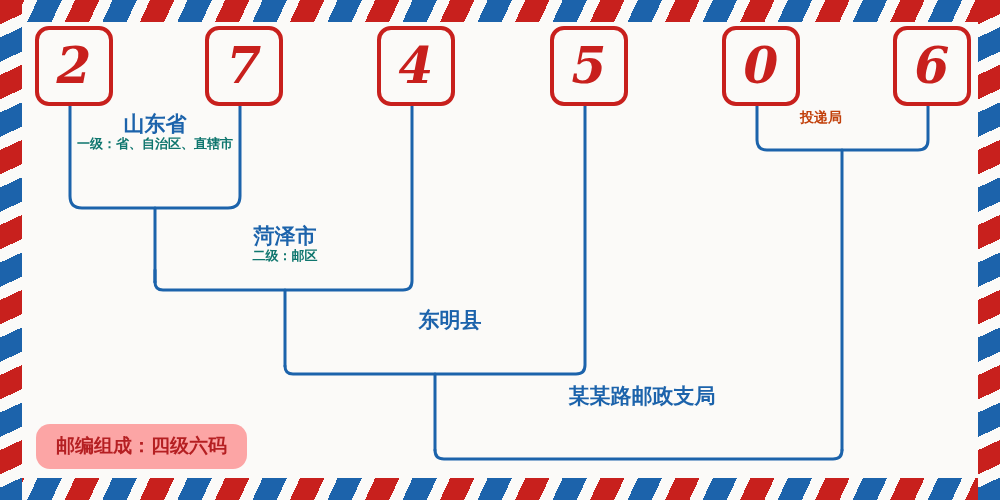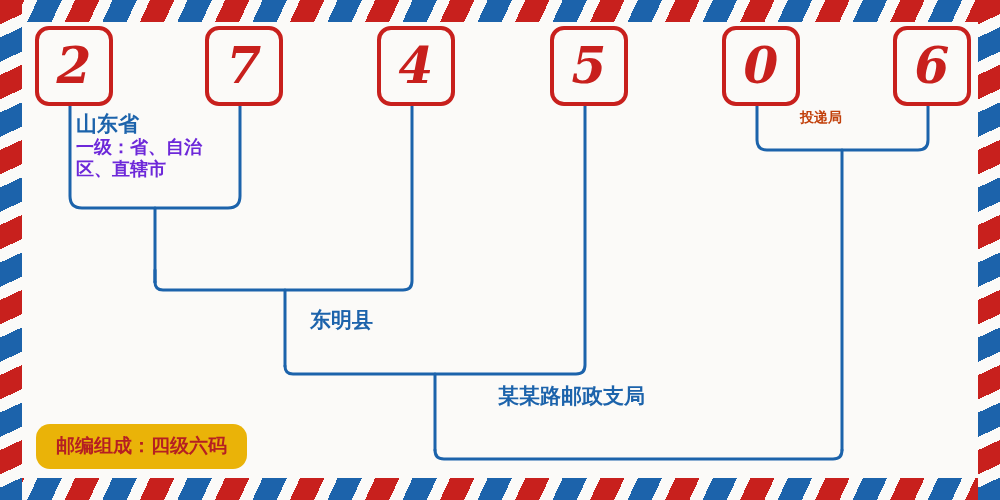--- a/index.html
+++ b/index.html
@@ -59,55 +59,55 @@
     color:#c8201d;
     font-family:"DejaVu Serif", serif;
     font-weight:700;
     font-size:50px;
     line-height:1;
     font-style:italic;
     letter-spacing:0;
   }
 
   
-  .node-label{position:absolute;z-index:11;}
+  .node-label{position:absolute;z-index:11;text-align:center;}
   .node-title{
     color:#1c63ab;
     font-family:"DejaVu Serif", serif;
     font-weight:700;
     font-size:21px;
     line-height:1.12;
     white-space:nowrap;
   }
   .node-sub{
-    color:#6d28d9;
+    color:#0f766e;
     font-family:"DejaVu Sans", sans-serif;
     font-weight:700;
-    font-size:18px;
+    font-size:13px;
     line-height:1.25;
   }
   .node-sub.wrap{white-space:normal;width:158px;}
   .node-sub.nowrap{white-space:nowrap;}
 
   
   .plain-title{
     position:absolute;z-index:11;
     color:#c2410c;
     font-family:"DejaVu Serif", serif;
     font-weight:700;
     font-size:14px;
     white-space:nowrap;
   }
 
   
   .badge{
     position:absolute;z-index:11;
     left:36px;top:424px;
     padding:9px 20px 10px 20px;
-    background:#eab308;
+    background:#fca5a5;
     border-radius:14px;
     color:#b51f22;
     font-family:"DejaVu Serif", serif;
     font-weight:700;
     font-size:19px;
     white-space:nowrap;
   }
 </style>
 </head>
 <body>
@@ -145,20 +145,24 @@
   <div class="digit-box" style="left:377px;top:26px;">4</div>
   <div class="digit-box" style="left:550px;top:26px;">5</div>
   <div class="digit-box" style="left:722px;top:26px;">0</div>
   <div class="digit-box" style="left:893px;top:26px;">6</div>
 
   <div class="node-label" style="left:76px;top:112px;width:158px;">
     <div class="node-title">山东省</div>
     <div class="node-sub wrap">一级：省、自治区、直辖市</div>
   </div>
 
+  <div class="node-label" style="left:195px;top:224px;width:180px;">
+    <div class="node-title">菏泽市</div>
+    <div class="node-sub nowrap">二级：邮区</div>
+  </div>
 
   <div class="node-label" style="left:310px;top:308px;width:280px;">
     <div class="node-title">东明县</div>
   </div>
 
   <div class="node-label" style="left:498px;top:384px;width:288px;">
     <div class="node-title">某某路邮政支局</div>
   </div>
 
   <div class="plain-title" style="left:800px;top:109px;">投递局</div>

